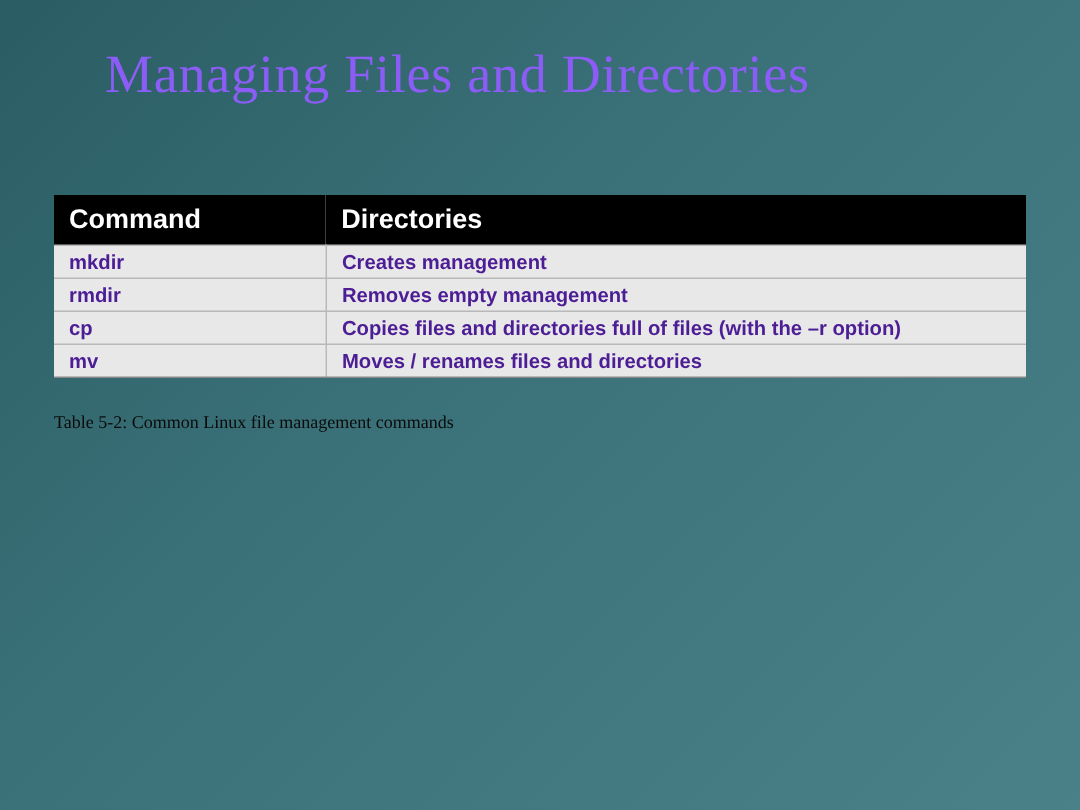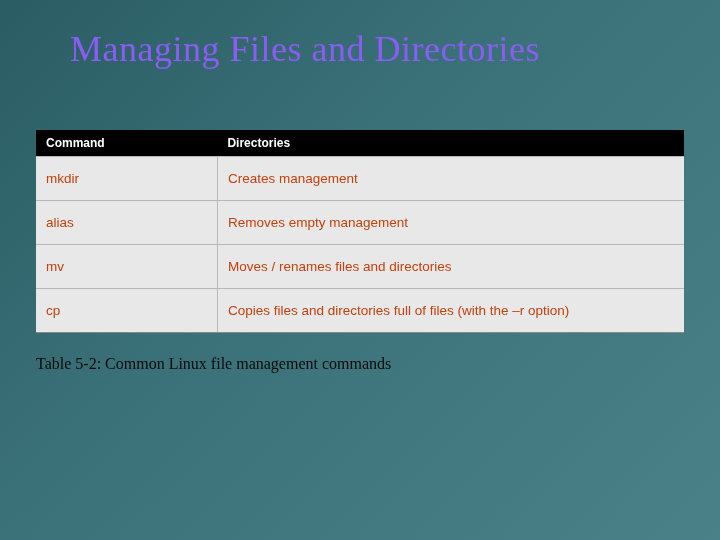--- a/index.html
+++ b/index.html
@@ -27,45 +27,46 @@
     border-collapse: collapse;
     font-family: 'Segoe UI', Tahoma, Arial, sans-serif;
   }
   thead tr {
     background: #000000;
     color: #ffffff;
   }
   thead th {
     text-align: left;
     font-weight: 600;
-    font-size: 12px;
+    font-size: 18px;
     padding: 6px 10px;
     border: none;
   }
   thead th:first-child {
     width: 28%;
   }
   tbody td {
     background: #e8e8e8;
-    color: #c2410c;
+    color: #4c1d95;
     font-size: 13.5px;
-    padding: 14px 10px;
+    padding: 3px 10px;
     border: 1px solid #b8b8b8;
     border-left: none;
     border-right: none;
+    font-weight: bold;
   }
   tbody tr td:first-child {
     border-right: 1px solid #b8b8b8;
   }
   tbody tr:last-child td {
     border-bottom: 1px solid #888;
   }
   .caption {
     color: #0a0a0a;
-    font-size: 16px;
+    font-size: 12px;
     font-family: Georgia, 'Times New Roman', serif;
     margin: 22px 0 0 36px;
   }
 </style>
 </head>
 <body>
 
 <h1 class="slide-title">Managing Files and Directories</h1>
 
 <div class="table-wrap">
@@ -75,28 +76,28 @@
         <th>Command</th>
         <th>Directories</th>
       </tr>
     </thead>
     <tbody>
       <tr>
         <td>mkdir</td>
         <td>Creates management</td>
       </tr>
       <tr>
-        <td>alias</td>
+        <td>rmdir</td>
         <td>Removes empty management</td>
+      </tr>
+      <tr>
+        <td>cp</td>
+        <td>Copies files and directories full of files (with the –r option)</td>
       </tr>
       <tr>
         <td>mv</td>
         <td>Moves / renames files and directories</td>
-      </tr>
-      <tr>
-        <td>cp</td>
-        <td>Copies files and directories full of files (with the –r option)</td>
       </tr>
     </tbody>
   </table>
 </div>
 
 <p class="caption">Table 5-2: Common Linux file management commands</p>
 
 </body></html>

